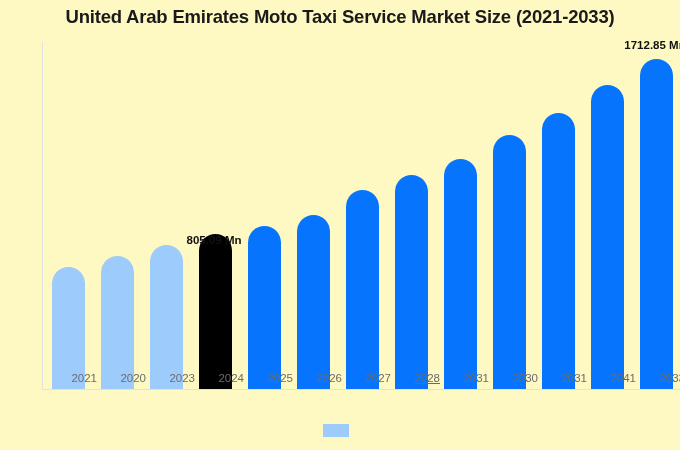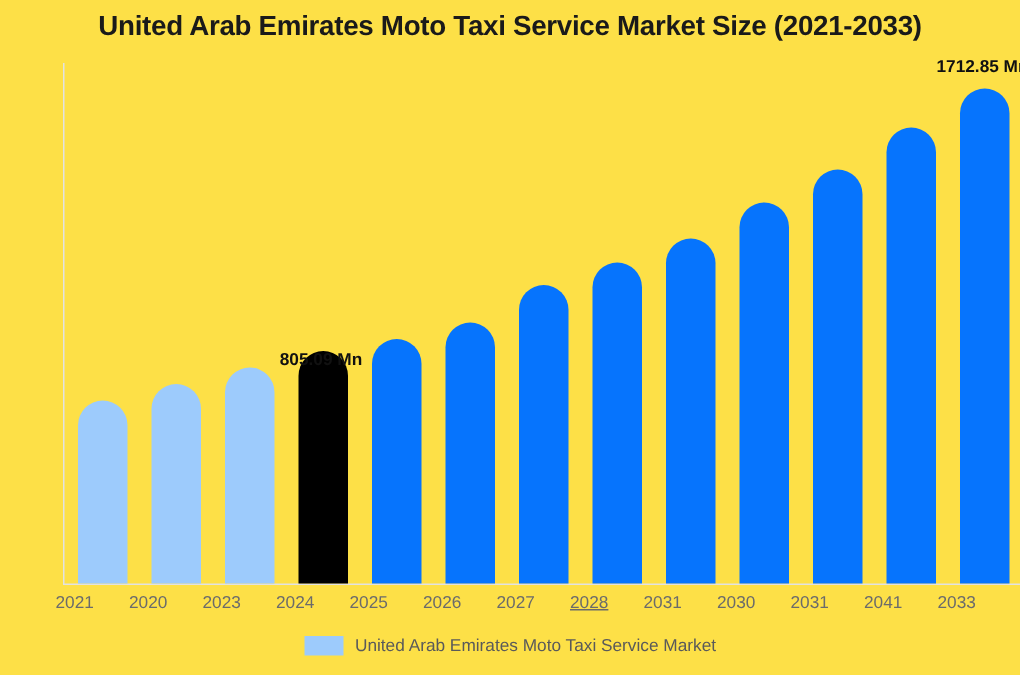--- a/index.html
+++ b/index.html
@@ -10,21 +10,21 @@
     width: 680px;
     height: 450px;
     background: #ffffff;
     font-family: "Liberation Sans", sans-serif;
     overflow: hidden;
   }
   #chart-root {
     position: relative;
     width: 680px;
     height: 450px;
-    background: #fde047;
+    background: #fef9c3;
   }
   
   #chart-title {
     position: absolute;
     left: 0;
     top: 6px;
     width: 680px;
     text-align: center;
     font-size: 18.5px;
     font-weight: bold;
@@ -54,23 +54,23 @@
   .bar {
     position: absolute;
     bottom: 0;
     width: 33px;
     border-top-left-radius: 17px;
     border-top-right-radius: 17px;
   }
   
   .x-tick-label {
     position: absolute;
-    top: 396px;
+    top: 372px;
     width: 60px;
-    text-align: left;
+    text-align: right;
     font-size: 11.5px;
     color: #6b6b6b;
     white-space: nowrap;
   }
   
   .data-label {
     position: absolute;
     font-size: 11.5px;
     font-weight: bold;
     color: #111111;
@@ -141,16 +141,15 @@
       <div class="x-tick-label" style="left: 625px;">2033</div>
     </div>
 
   <div id="labels-layer">
       <div class="data-label" style="left: 214px; top: 213.797px; margin-top: 20px;">805.09 Mn</div>
       <div class="data-label" style="left: 655px; top: 38.8006px;">1712.85 Mn</div>
     </div>
 
   <div id="legend">
     <span id="legend-swatch" style="background: rgb(157, 203, 252);"></span>
-    <span id="legend-label">United Arab Emirates Moto Taxi Service Market</span>
   </div>
 
 </div>
 
 </body></html>

